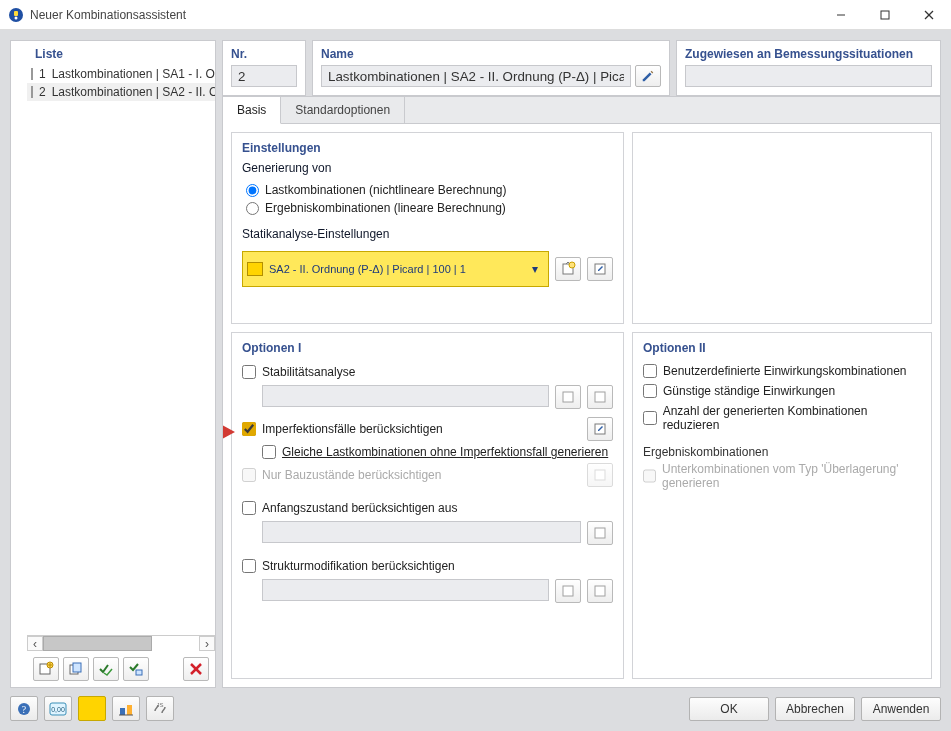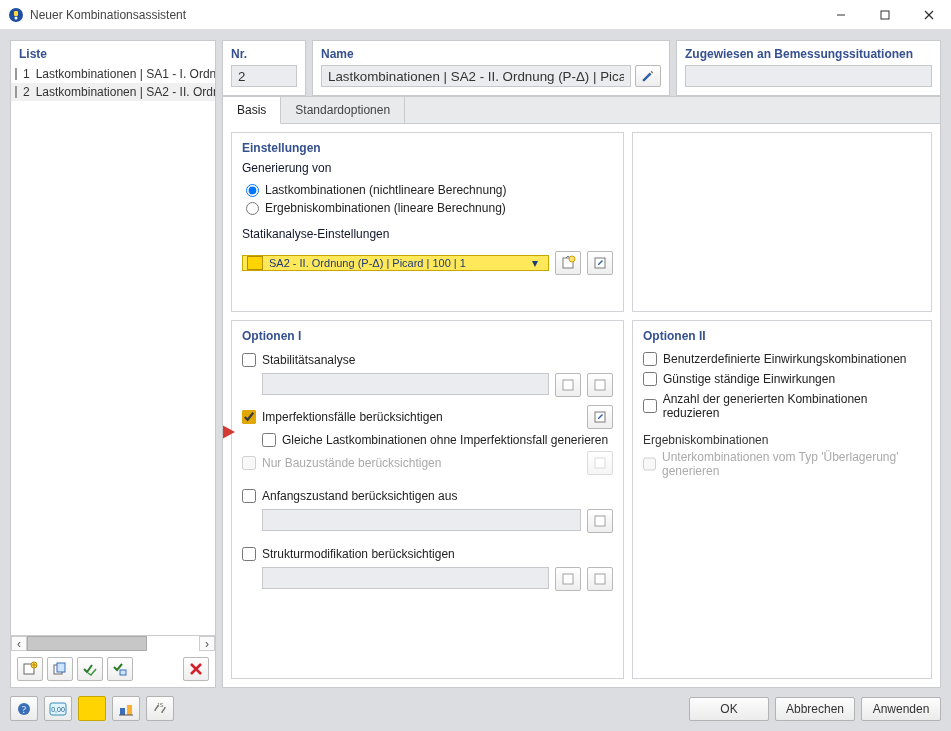--- a/index.html
+++ b/index.html
@@ -56,21 +56,21 @@
   }
   .panel-header {
     color:#36518f;
     font-weight:600;
     padding:6px 8px 4px 8px;
   }
 
   
   .left-panel {
     width:206px;
-    display:flex; flex-direction:column;
+    display:flex; flex-direction:column;padding-left:16px;
   }
   .left-list {
     flex:1;
     overflow:hidden;
     border-top:0;
     padding:0;
   }
   .left-item {
     display:flex; align-items:center;
     padding:2px 4px;
@@ -183,21 +183,21 @@
   .radio-row input, .check-row input { margin:0; }
   .check-row.disabled { color:#aaa; }
   .check-row.disabled input { accent-color:#aaa; }
 
   .sa-dd-row { display:flex; align-items:center; gap:6px; margin-top:4px; }
   .sa-dd {
     flex:1;
     display:flex; align-items:center;
     background:#ffe85a;
     border:1px solid #c7a800;
-    height:16px;
+    height:36px;
     padding:0 4px 0 4px;
     position:relative;
   }
   .sa-dd .swatch { width:16px; height:14px; background:#ffd400; border:1px solid #b38f00; margin-right:6px; }
   .sa-dd .dd-text { flex:1; color:#1e3a7b; font-size:11px; white-space:nowrap; overflow:hidden; }
   .sa-dd .dd-arr { width:18px; display:flex; align-items:center; justify-content:center; color:#1e3a7b; }
 
   .opt-field-row {
     display:flex; gap:6px; padding:4px 0 6px 20px;
   }
@@ -462,21 +462,21 @@
                 <input type="checkbox" checked="" style="">
                 <span>Imperfektionsfälle berücksichtigen</span>
                 <span style="flex:1"></span>
                 <span class="tb-btn">
                     <svg viewBox="0 0 16 16">
                       <rect x="3" y="3" width="10" height="10" fill="#fff" stroke="#7a7a7a"></rect>
                       <path d="M6 9l4-4 1 1-4 4H6V9z" fill="#2f5fa6"></path>
                     </svg>
                   </span>
               </label>
-              <label class="check-row" style="padding-left:20px;">
+              <label class="check-row" style="padding-left:20px;text-decoration:underline;">
                 <input type="checkbox" style="">
                 <span>Gleiche Lastkombinationen ohne Imperfektionsfall generieren</span>
               </label>
               <label class="check-row disabled">
                 <input type="checkbox" disabled="" style="">
                 <span>Nur Bauzustände berücksichtigen</span>
                 <span style="flex:1"></span>
                 <span class="tb-btn" style="opacity:.5">
                     <svg viewBox="0 0 16 16">
                       <rect x="3" y="3" width="10" height="10" fill="#fff" stroke="#bbb"></rect>

